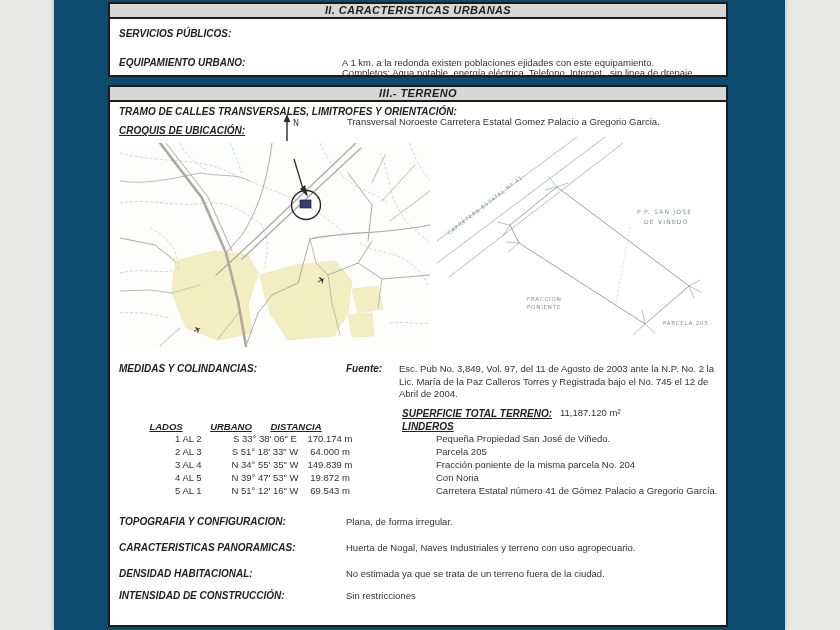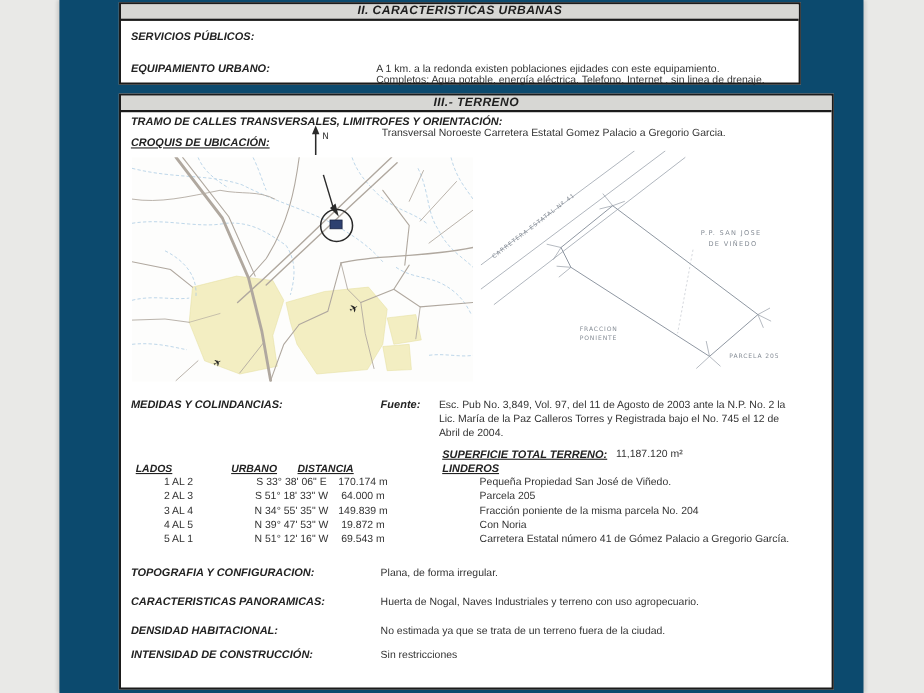--- a/index.html
+++ b/index.html
@@ -38,21 +38,21 @@
   .val{
     font-size:9.5px;color:#333;
     white-space:nowrap;
   }
   .val.wrap{white-space:normal;line-height:12.5px;}
   .tbl-h{
     font-weight:bold;font-style:italic;font-size:9.5px;
     text-decoration:underline;color:#222;text-align:center;
   }
   .cell{font-size:9.5px;color:#333;white-space:nowrap;margin-left:34px;}
-  .c-lado{left:5px;width:50px;}
+  .c-lado{left:31px;width:50px;}
   .c-rumbo{left:78px;width:86px;text-align:center;}
   .c-dist{left:150px;width:72px;text-align:center;}
   .c-lind{left:292px;}
   svg text{font-family:"DejaVu Sans","Liberation Sans",sans-serif;}
 </style>
 </head>
 <body>
 
 <div class="canvas">
   <div class="abs page">
@@ -60,21 +60,21 @@
     <div class="abs secbox" style="left:54px;top:2px;width:616px;height:71px;">
       <div class="abs sechdr">II. CARACTERISTICAS URBANAS</div>
 
       <div class="abs lbl" style="left:9px;top:24px;">SERVICIOS PÚBLICOS:</div>
       <div class="abs val" style="left:232px;top:24px;margin-top:39px;">Completos: Agua potable, energía eléctrica, Telefono, Internet , sin linea de drenaje.</div>
 
       <div class="abs lbl" style="left:9px;top:53px;">EQUIPAMIENTO URBANO:</div>
       <div class="abs val" style="left:232px;top:53px;">A 1 km. a la redonda existen poblaciones ejidades con este equipamiento.</div>
     </div>
 
-    <div class="abs secbox" style="left:54px;top:85px;width:616px;height:538px;padding-left:30px;">
+    <div class="abs secbox" style="left:54px;top:85px;width:616px;height:538px;">
       <div class="abs sechdr">III.- TERRENO</div>
 
       <div class="abs lbl" style="left:9px;top:19px;">TRAMO DE CALLES TRANSVERSALES, LIMITROFES Y ORIENTACIÓN:</div>
       <div class="abs val" style="left:237px;top:29px;">Transversal Noroeste Carretera Estatal Gomez Palacio a Gregorio Garcia.</div>
 
       <div class="abs lbl u" style="left:9px;top:38px;">CROQUIS DE UBICACIÓN:</div>
 
       <div class="abs" style="left:170px;top:27px;width:26px;height:28px;">
         <svg width="26" height="28" viewBox="0 0 26 28">
           <line x1="7" y1="27" x2="7" y2="6" stroke="#2a2a2a" stroke-width="1.4"></line>

